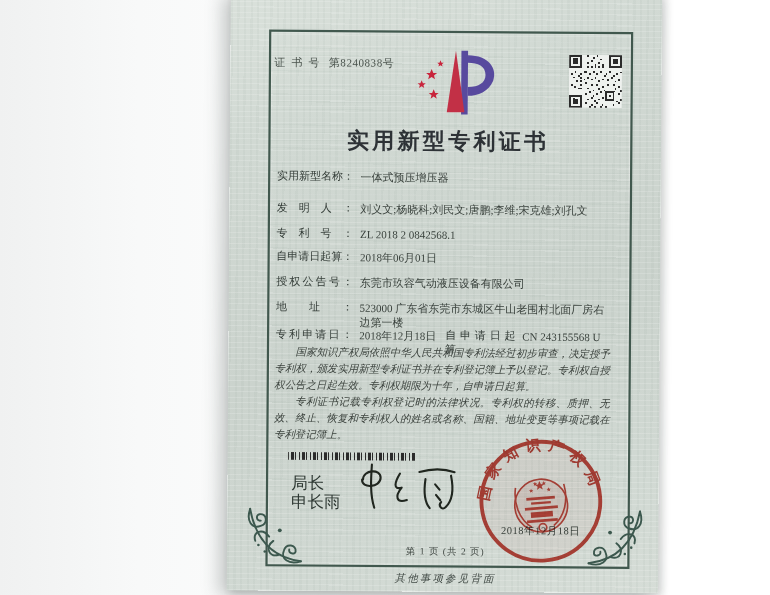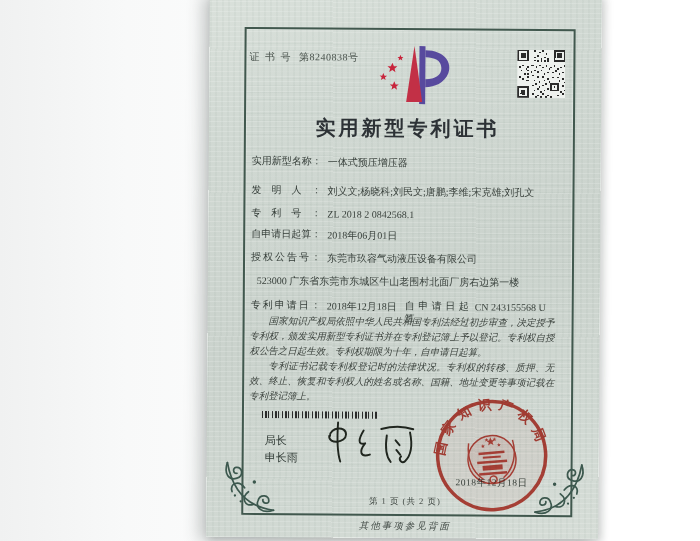--- a/index.html
+++ b/index.html
@@ -40,21 +40,21 @@
   .f-label{width:70px;min-width:70px;text-align:justify;text-align-last:justify;color:#343d38;font-family:Liberation Mono, monospace;}
   .f-value{margin-left:6px;flex:1;}
   .pair1{display:flex;width:154px;min-width:154px;}
   .pair2{display:flex;flex:1;}
   .pair2 .f-label{width:64px;min-width:64px;}
   .paras{position:absolute;left:42px;top:323px;width:305px;font-size:9.5px;line-height:15px;
          color:#3c433e;font-style:italic;text-align:justify;}
   .paras p{margin:0;text-indent:2em;}
   .barcode{left:55px;top:420px;width:116px;height:7px;
     background:repeating-linear-gradient(90deg,#2b2b2b 0 1px,transparent 1px 3px,#2b2b2b 3px 5px,transparent 5px 6px,#2b2b2b 6px 7px,transparent 7px 10px);}
-  .director{left:58px;top:441px;font-size:11px;color:#2e3833;line-height:17px;}
+  .director{left:58px;top:441px;font-size:15px;color:#2e3833;line-height:17px;}
   .sig{left:112px;top:426px;width:104px;height:48px;}
   .seal{left:225px;top:403px;width:120px;height:120px;mix-blend-mode:multiply;opacity:.93;transform:rotate(-5deg);}
   .seal-date{left:225px;top:484px;width:120px;text-align:center;font-size:9.5px;color:#39423d;letter-spacing:.5px;}
   .page-ind{left:35px;top:504px;width:327px;text-align:center;font-size:8.5px;color:#3c443f;letter-spacing:1px;}
   .back-note{left:35px;top:528px;width:327px;text-align:center;font-size:9.5px;font-style:italic;
              color:#444d48;letter-spacing:2px;}
   .corner{position:absolute;width:58px;height:58px;}
   .corner-bl{left:15px;top:466px;transform:scaleY(-1);}
   .corner-br{left:323px;top:466px;transform:scale(-1,-1);}
 </style>
@@ -164,20 +164,21 @@
     </div>
     <div class="row" style="top:237px">
       <span class="f-label">自申请日起算：</span>
       <span class="f-value">2018年06月01日</span>
     </div>
     <div class="row" style="top:260px">
       <span class="f-label">授权公告号：</span>
       <span class="f-value">东莞市玖容气动液压设备有限公司</span>
     </div>
     <div class="row" style="top:283px">
+      <span class="f-label">地址：</span>
       <span class="f-value">523000 广东省东莞市东城区牛山老围村北面厂房右边第一楼</span>
     </div>
     <div class="row" style="top:308px">
       <span class="pair1">
         <span class="f-label">专利申请日：</span>
         <span class="f-value">2018年12月18日</span>
       </span>
       <span class="pair2">
         <span class="f-label">自申请日起算：</span>
         <span class="f-value">CN 243155568 U</span>

